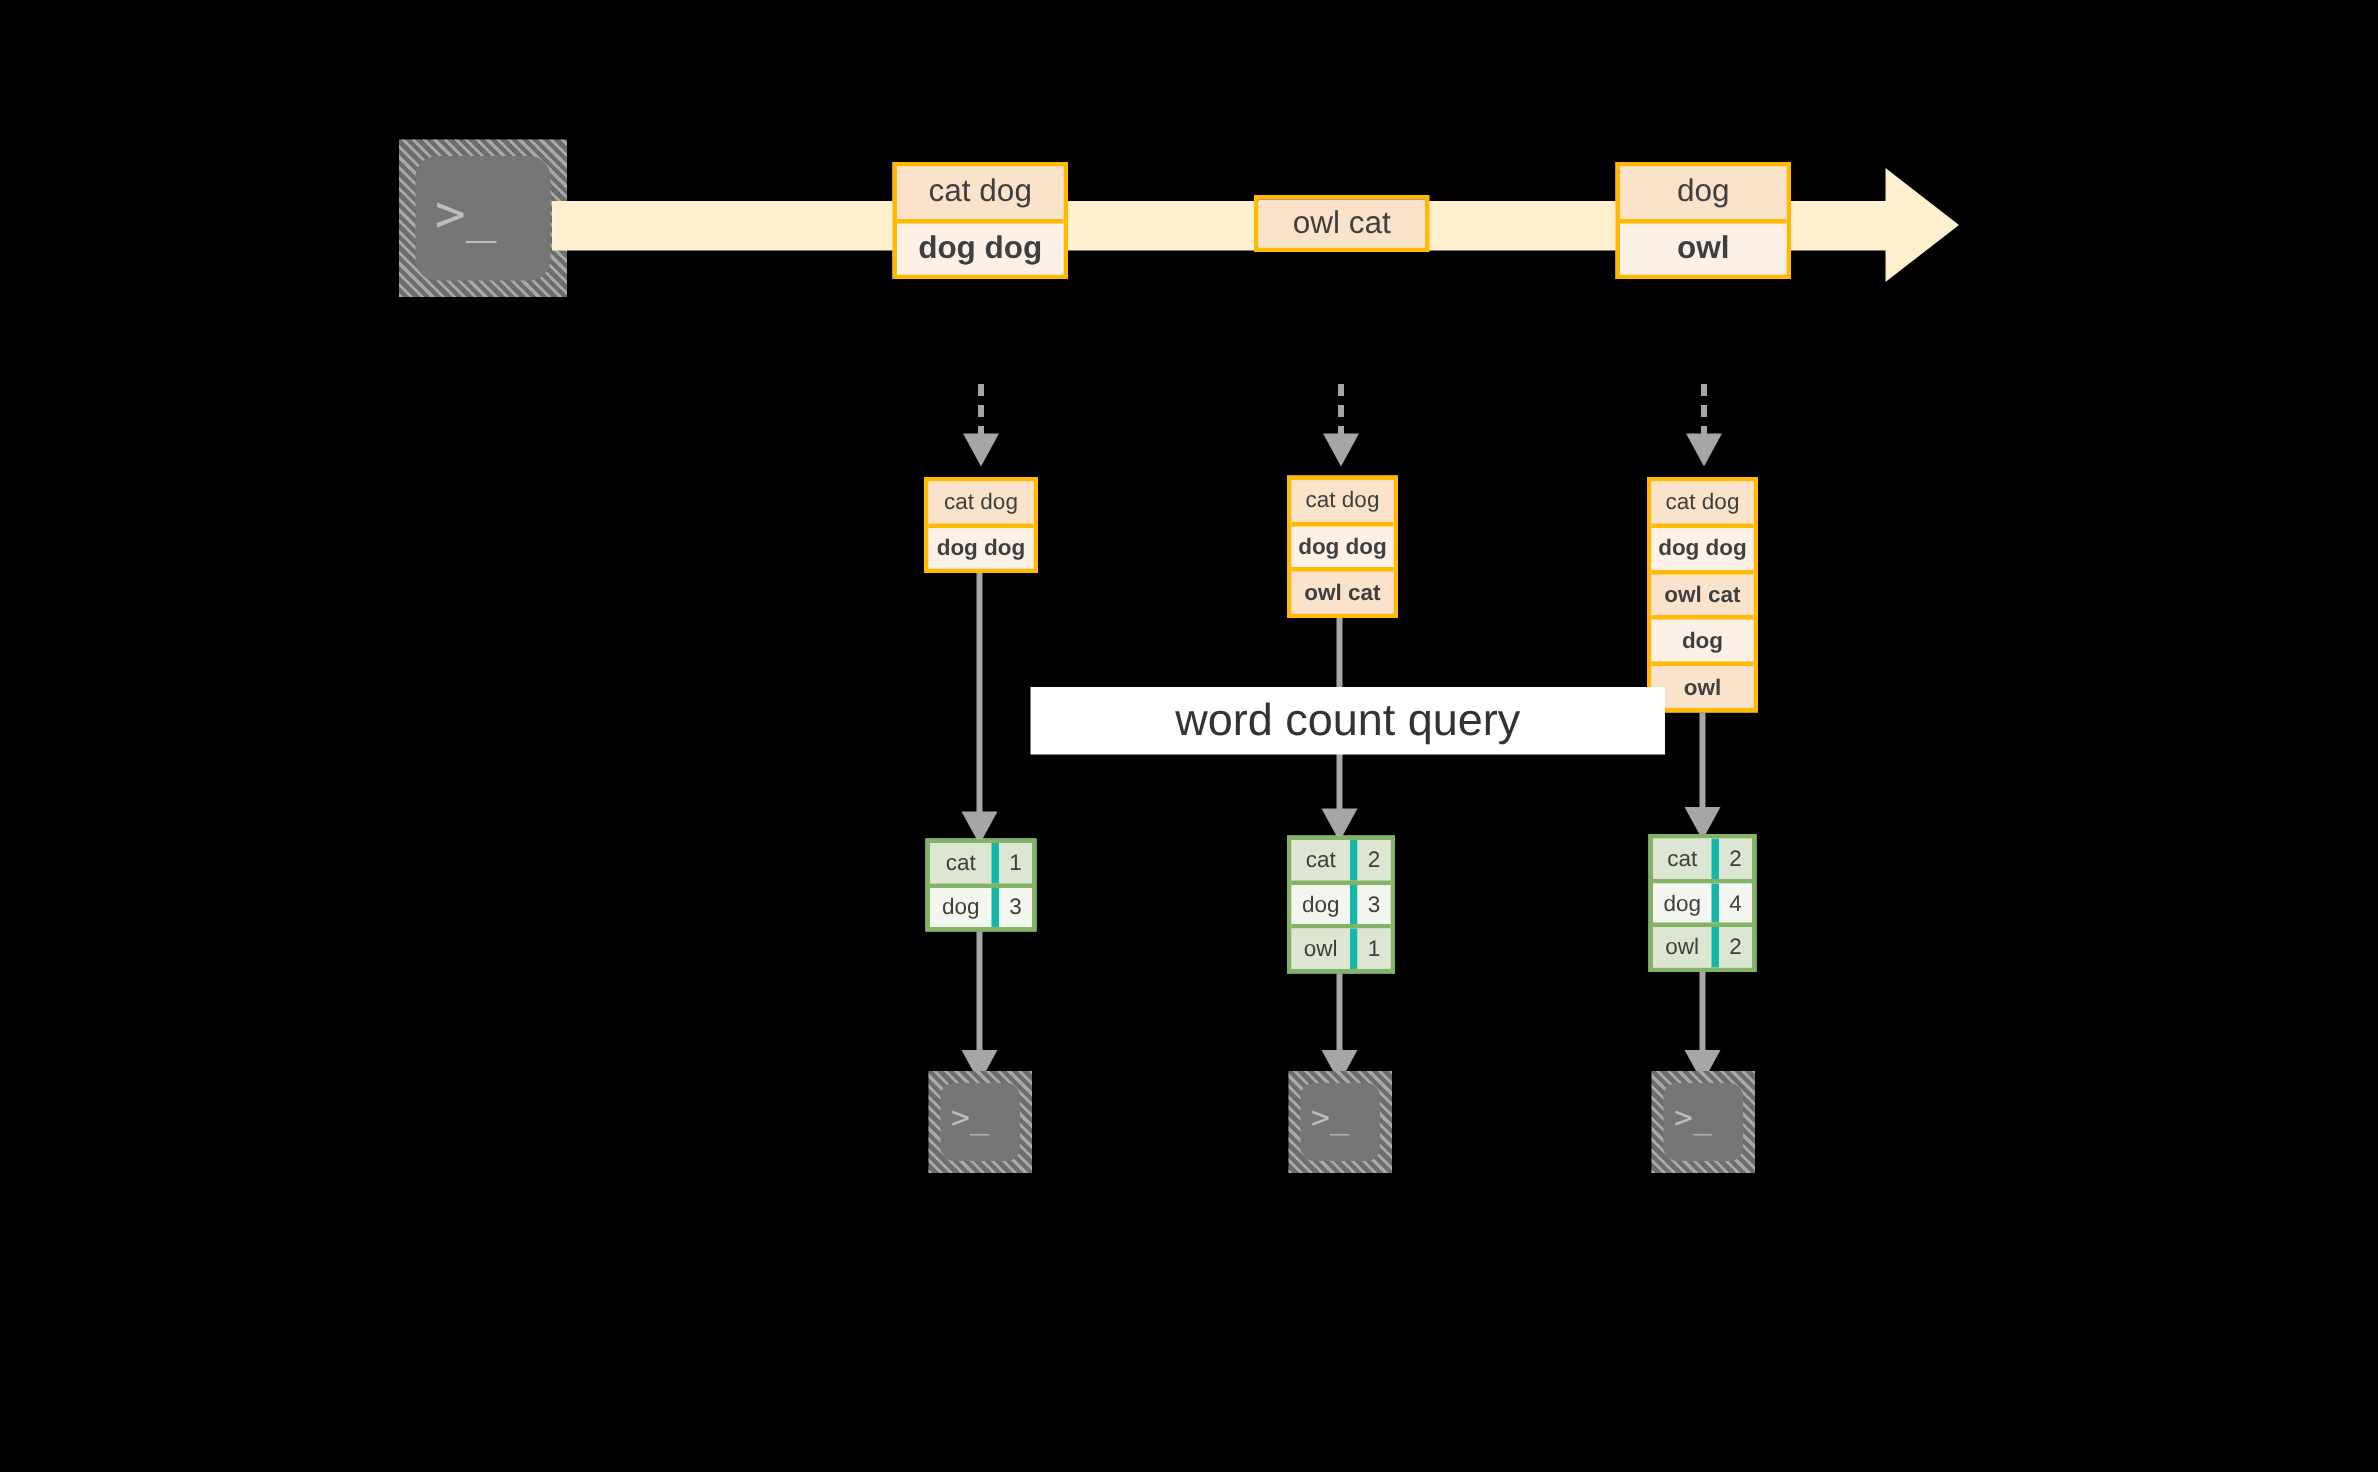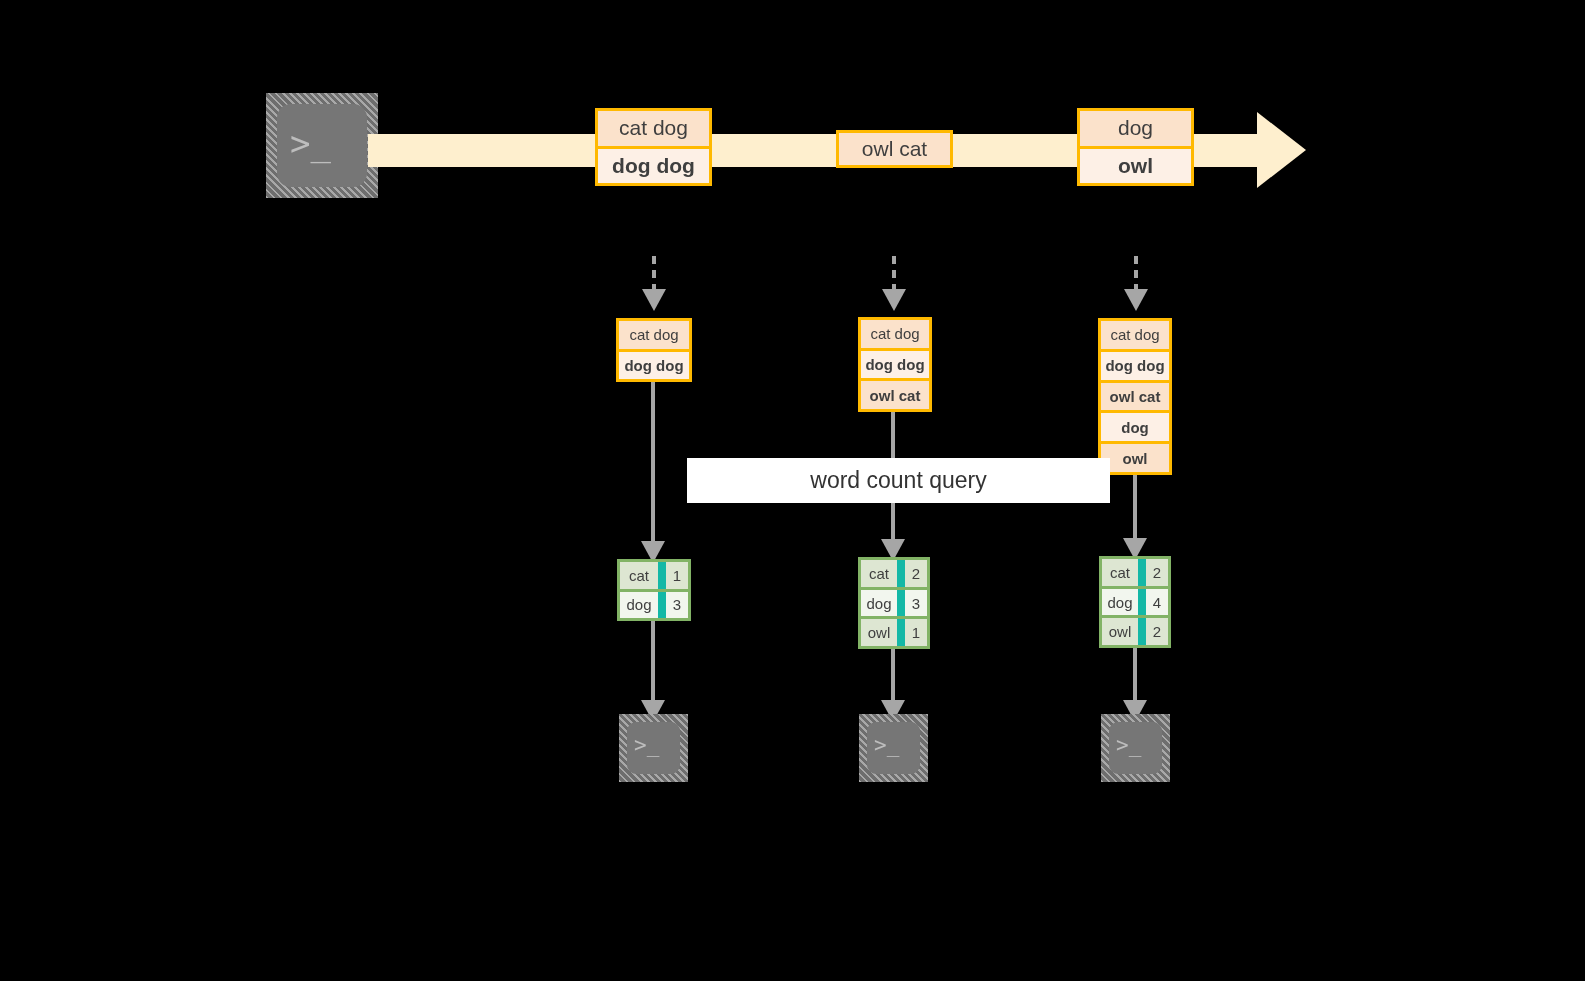--- a/index.html
+++ b/index.html
@@ -94,21 +94,21 @@
   }
   .grow + .grow { border-top: 3px solid #82b366; }
   .gcell {
     box-sizing: border-box;
     display: flex;
     align-items: center;
     justify-content: center;
     color: #3f3f3f;
     white-space: nowrap;
   }
-  .gcell.key { border-right: 8px solid #14b8a6; }
+  .gcell.key { border-right: 5px solid #14b8a6; }
   .grow.shade-a .gcell { background: #dde6d2; }
   .grow.shade-b .gcell { background: #f2f6ee; }
 
   
   .arrow-line {
     position: absolute;
     background: #a6a6a6;
   }
   .arrow-line.dashed {
     background: none;
@@ -265,15 +265,15 @@
 
   <div class="arrow-line" style="left:1133px; top:648px; width:4px; height:55px;"></div>
   <div class="arrow-head" style="left:1123px; top:700px;"></div>
 
   <div class="term" style="left:1101px; top:714px; width:69px; height:68px; padding:8px;">
     <div class="term-inner" style="border-radius:9px;">
       <span class="term-glyph" style="left:7px; top:13px; font-size:21px;">&gt;_</span>
     </div>
   </div>
 
-  <div class="wlabel" style="left:687px; top:458px; width:423px; height:45px; font-size:23px;">word count query</div>
+  <div class="wlabel" style="left:687px; top:458px; width:423px; height:45px; font-size:30px;">word count query</div>
 
 </div>
 
 </body></html>

